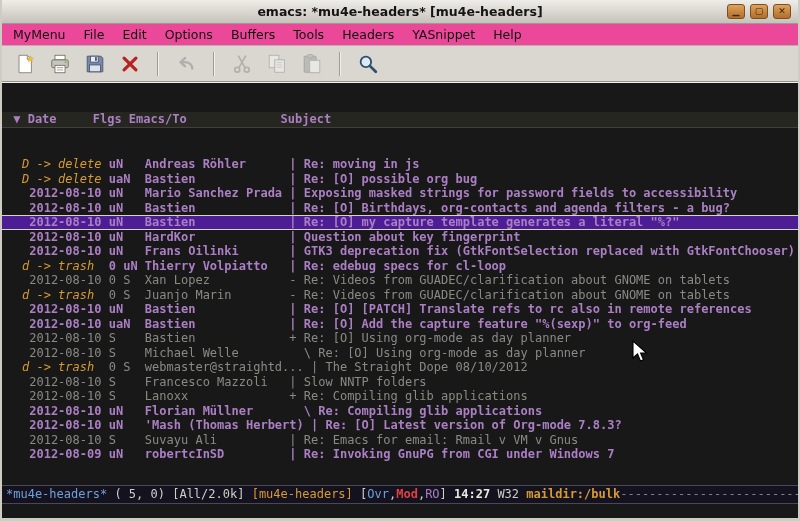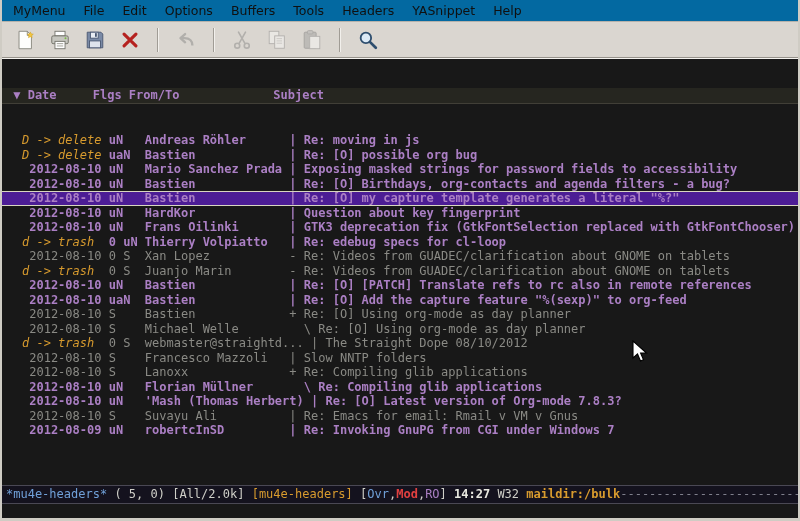--- a/index.html
+++ b/index.html
@@ -23,21 +23,21 @@
     font-size:12.5px; font-weight:bold; color:#141414;
   }
   .win-buttons { margin-left:auto; display:flex; gap:5px; padding-right:7px; z-index:1; }
   .win-btn {
     width:18px; height:15px; border-radius:3px;
     background:linear-gradient(#dda25c,#b06f2c); border:1px solid #7e4f1d;
     color:#3c2606; font-size:9px; line-height:13px; text-align:center; font-weight:bold;
   }
   
   .menubar {
-    flex:0 0 22px; background:#0369a1; border-bottom:1px solid #b6b2ab;
+    flex:0 0 22px; background:#ec4899; border-bottom:1px solid #b6b2ab;
     display:flex; align-items:center; font-size:12.5px; color:#101010; padding-left:2px;
   }
   .menu-item { padding:2px 9px; }
   
   .toolbar {
     flex:0 0 36px; background:#dad6d0; border-bottom:1px solid #96928b;
     display:flex; align-items:center; padding-left:8px; gap:5px;
   }
   .tool-btn { width:30px; height:28px; display:flex; align-items:center; justify-content:center; border-radius:3px; }
   .tool-btn svg { width:22px; height:22px; display:block; }
@@ -81,20 +81,28 @@
   
   .minibuffer { flex:0 0 14px; background:#181818; }
   
   .mouse-cursor { position:absolute; left:632px; top:340px; pointer-events:none; }
 </style>
 </head>
 <body>
 
 <div class="frame">
 
+  <div class="titlebar">
+    <span class="title-text">emacs: *mu4e-headers* [mu4e-headers]</span>
+    <span class="win-buttons">
+        <span class="win-btn">▁</span>
+        <span class="win-btn">▢</span>
+        <span class="win-btn">✕</span>
+      </span>
+  </div>
 
   <div class="menubar">
       <span class="menu-item">MyMenu</span>
       <span class="menu-item">File</span>
       <span class="menu-item">Edit</span>
       <span class="menu-item">Options</span>
       <span class="menu-item">Buffers</span>
       <span class="menu-item">Tools</span>
       <span class="menu-item">Headers</span>
       <span class="menu-item">YASnippet</span>
@@ -163,21 +171,21 @@
       <span class="tool-sep"></span>
       <div class="tool-btn">
         <svg viewBox="0 0 24 24">
           <circle cx="9.7" cy="9.7" r="5.7" fill="#dceaf6" stroke="#2e4e6e" stroke-width="2"></circle>
           <path d="M14.3 14.3L20.5 20.5" stroke="#2e4e6e" stroke-width="3" stroke-linecap="round"></path>
         </svg>
       </div>
     </div>
 
   <div class="buffer">
-    <div class="header-line"><span> ▼ Date     </span><span>Flgs </span><span>From/To             </span><span>Subject</span></div>
+    <div class="header-line"><span> ▼ Date     </span><span>Flgs </span><span>Emacs/To             </span><span>Subject</span></div>
     <div id="rows"><div class="row unread"><span class="mark">D -&gt; delete </span><span>uN   </span><span>Andreas Röhler      </span><span>| Re: moving in js</span></div><div class="row unread"><span class="mark">D -&gt; delete </span><span>uaN  </span><span>Bastien             </span><span>| Re: [O] possible org bug</span></div><div class="row unread"><span> 2012-08-10 </span><span>uN   </span><span>Mario Sanchez Prada </span><span>| Exposing masked strings for password fields to accessibility</span></div><div class="row unread"><span> 2012-08-10 </span><span>uN   </span><span>Bastien             </span><span>| Re: [O] Birthdays, org-contacts and agenda filters - a bug?</span></div><div class="row unread current"><span> 2012-08-10 </span><span>uN   </span><span>Bastien             </span><span>| Re: [O] my capture template generates a literal "%?"</span></div><div class="row unread"><span> 2012-08-10 </span><span>uN   </span><span>HardKor             </span><span>| Question about key fingerprint</span></div><div class="row unread"><span> 2012-08-10 </span><span>uN   </span><span>Frans Oilinki       </span><span>| GTK3 deprecation fix (GtkFontSelection replaced with GtkFontChooser)</span></div><div class="row unread"><span class="mark">d -&gt; trash  </span><span>0 uN </span><span>Thierry Volpiatto   </span><span>| Re: edebug specs for cl-loop</span></div><div class="row read"><span> 2012-08-10 </span><span>0 S  </span><span>Xan Lopez           </span><span>- Re: Videos from GUADEC/clarification about GNOME on tablets</span></div><div class="row read"><span class="mark">d -&gt; trash  </span><span>0 S  </span><span>Juanjo Marin        </span><span>- Re: Videos from GUADEC/clarification about GNOME on tablets</span></div><div class="row unread"><span> 2012-08-10 </span><span>uN   </span><span>Bastien             </span><span>| Re: [O] [PATCH] Translate refs to rc also in remote references</span></div><div class="row unread"><span> 2012-08-10 </span><span>uaN  </span><span>Bastien             </span><span>| Re: [O] Add the capture feature "%(sexp)" to org-feed</span></div><div class="row read"><span> 2012-08-10 </span><span>S    </span><span>Bastien             </span><span>+ Re: [O] Using org-mode as day planner</span></div><div class="row read"><span> 2012-08-10 </span><span>S    </span><span>Michael Welle       </span><span>  \ Re: [O] Using org-mode as day planner</span></div><div class="row read"><span class="mark">d -&gt; trash  </span><span>0 S  </span><span>webmaster@straightd... </span><span>| The Straight Dope 08/10/2012</span></div><div class="row read"><span> 2012-08-10 </span><span>S    </span><span>Francesco Mazzoli   </span><span>| Slow NNTP folders</span></div><div class="row read"><span> 2012-08-10 </span><span>S    </span><span>Lanoxx              </span><span>+ Re: Compiling glib applications</span></div><div class="row unread"><span> 2012-08-10 </span><span>uN   </span><span>Florian Müllner     </span><span>  \ Re: Compiling glib applications</span></div><div class="row unread"><span> 2012-08-10 </span><span>uN   </span><span>'Mash (Thomas Herbert) </span><span>| Re: [O] Latest version of Org-mode 7.8.3?</span></div><div class="row read"><span> 2012-08-10 </span><span>S    </span><span>Suvayu Ali          </span><span>| Re: Emacs for email: Rmail v VM v Gnus</span></div><div class="row unread"><span> 2012-08-09 </span><span>uN   </span><span>robertcInSD         </span><span>| Re: Invoking GnuPG from CGI under Windows 7</span></div></div>
     
   </div>
 
   <div class="modeline" id="modeline"><span class="ml-buffer-name">*mu4e-headers*</span><span class="ml-plain"> ( 5, 0) </span><span class="ml-plain">[All/2.0k] </span><span class="ml-mode">[mu4e-headers] </span><span class="ml-plain">[</span><span class="ml-ovr">Ovr</span><span class="ml-plain">,</span><span class="ml-mod">Mod</span><span class="ml-plain">,</span><span class="ml-ro">RO</span><span class="ml-plain">] </span><span class="ml-time">14:27</span><span class="ml-plain"> W32 </span><span class="ml-folder">maildir:/bulk</span><span class="ml-dashes">------------------------------------------------------------</span></div>
 
   <div class="minibuffer"></div>
 
 </div>
 

